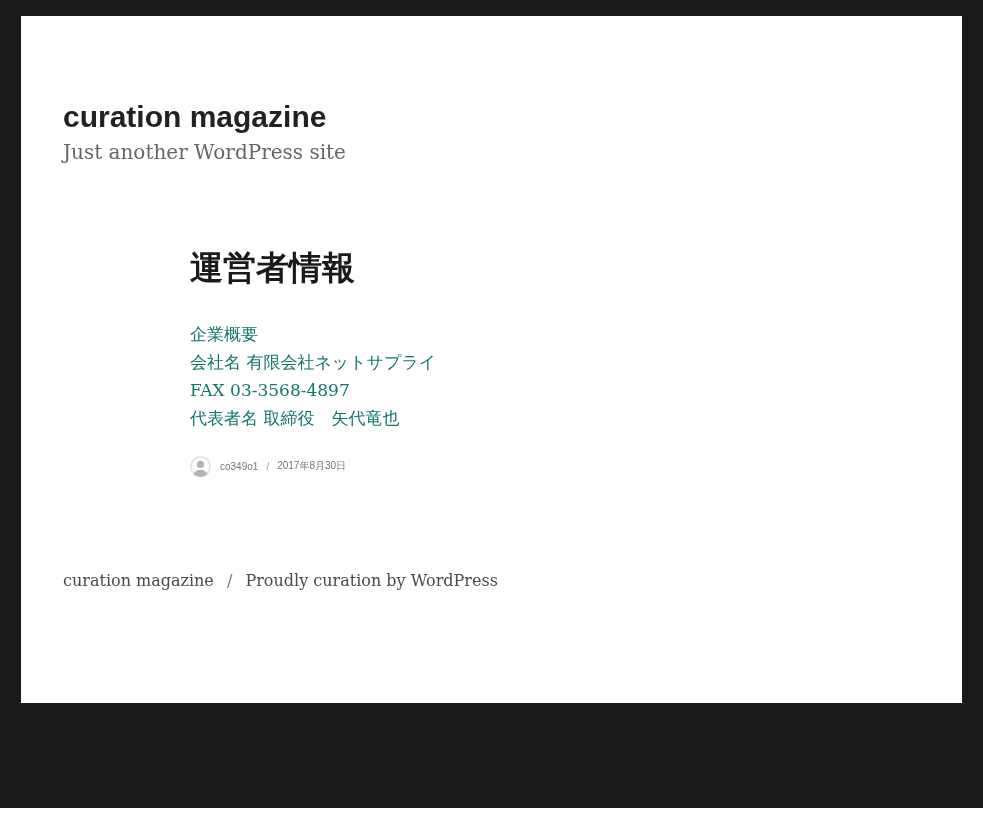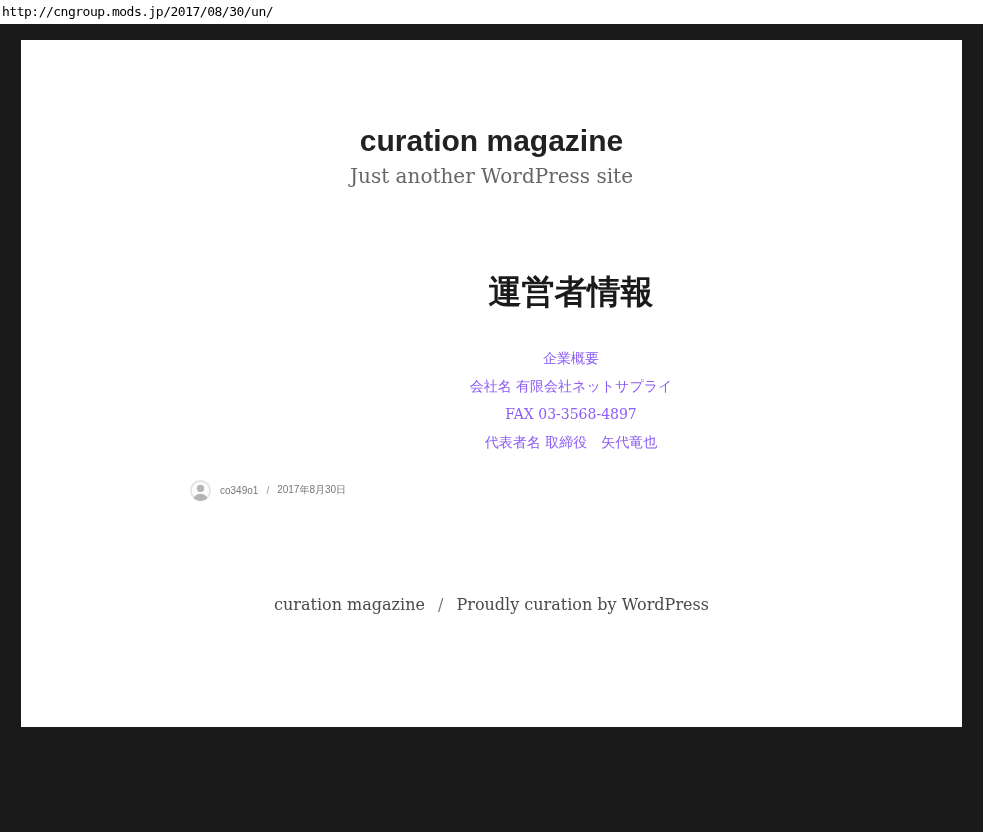--- a/index.html
+++ b/index.html
@@ -32,21 +32,20 @@
     background: #1a1a1a;
     padding-top: 16px;
   }
 
   .page {
     width: 941px;
     height: 687px;
     margin: 0 auto;
     background: #ffffff;
     overflow: hidden;
-    text-align: center;
   }
 
   .site-header { padding: 84px 42px 0 42px; }
   .site-title {
     margin: 0;
     font-family: "Liberation Sans", sans-serif;
     font-weight: 700;
     font-size: 30px;
     line-height: 1.1;
     color: #222222;
@@ -66,23 +65,23 @@
     margin: 0;
     font-family: "Liberation Sans", sans-serif;
     font-weight: 700;
     font-size: 33px;
     line-height: 1.2;
     color: #1a1a1a;
   }
   .entry-content {
     margin-top: 32px;
     font-family: "DejaVu Serif", serif;
-    font-size: 14px;
+    font-size: 17px;
     line-height: 28px;
-    color: #8b5cf6;
+    color: #0f766e;
   }
   .entry-content p { margin: 0; }
 
   .entry-meta {
     display: flex;
     align-items: center;
     margin-top: 24px;
     font-family: "Liberation Sans", sans-serif;
     font-size: 10px;
     color: #767676;
@@ -107,23 +106,20 @@
     color: #4a4a4a;
   }
   .footer-link { color: #4a4a4a; text-decoration: none; cursor: pointer; }
   .footer-sep { margin: 0 8px; color: #767676; }
 </style>
 </head>
 <body>
 
 <div class="screen">
 
-  <div class="url-bar">
-    <span>http://cngroup.mods.jp/2017/08/30/un/</span>
-  </div>
 
   <div class="frame">
     <div class="page">
 
       <div class="site-header">
         <a class="site-title">curation magazine</a>
         <p class="site-description">Just another WordPress site</p>
       </div>
 
       <div class="article">

